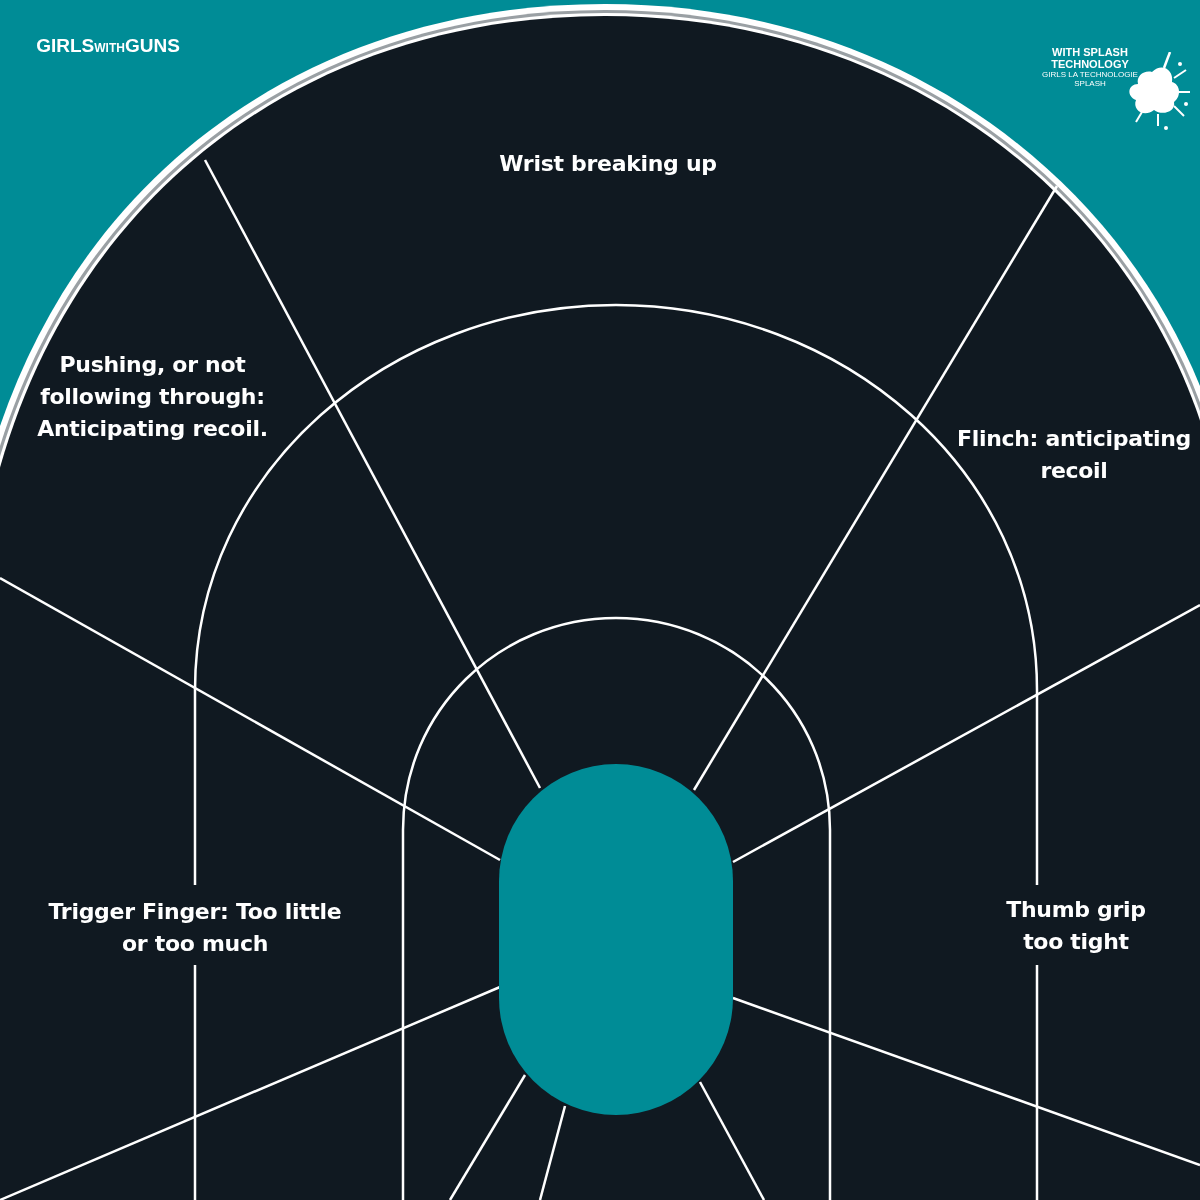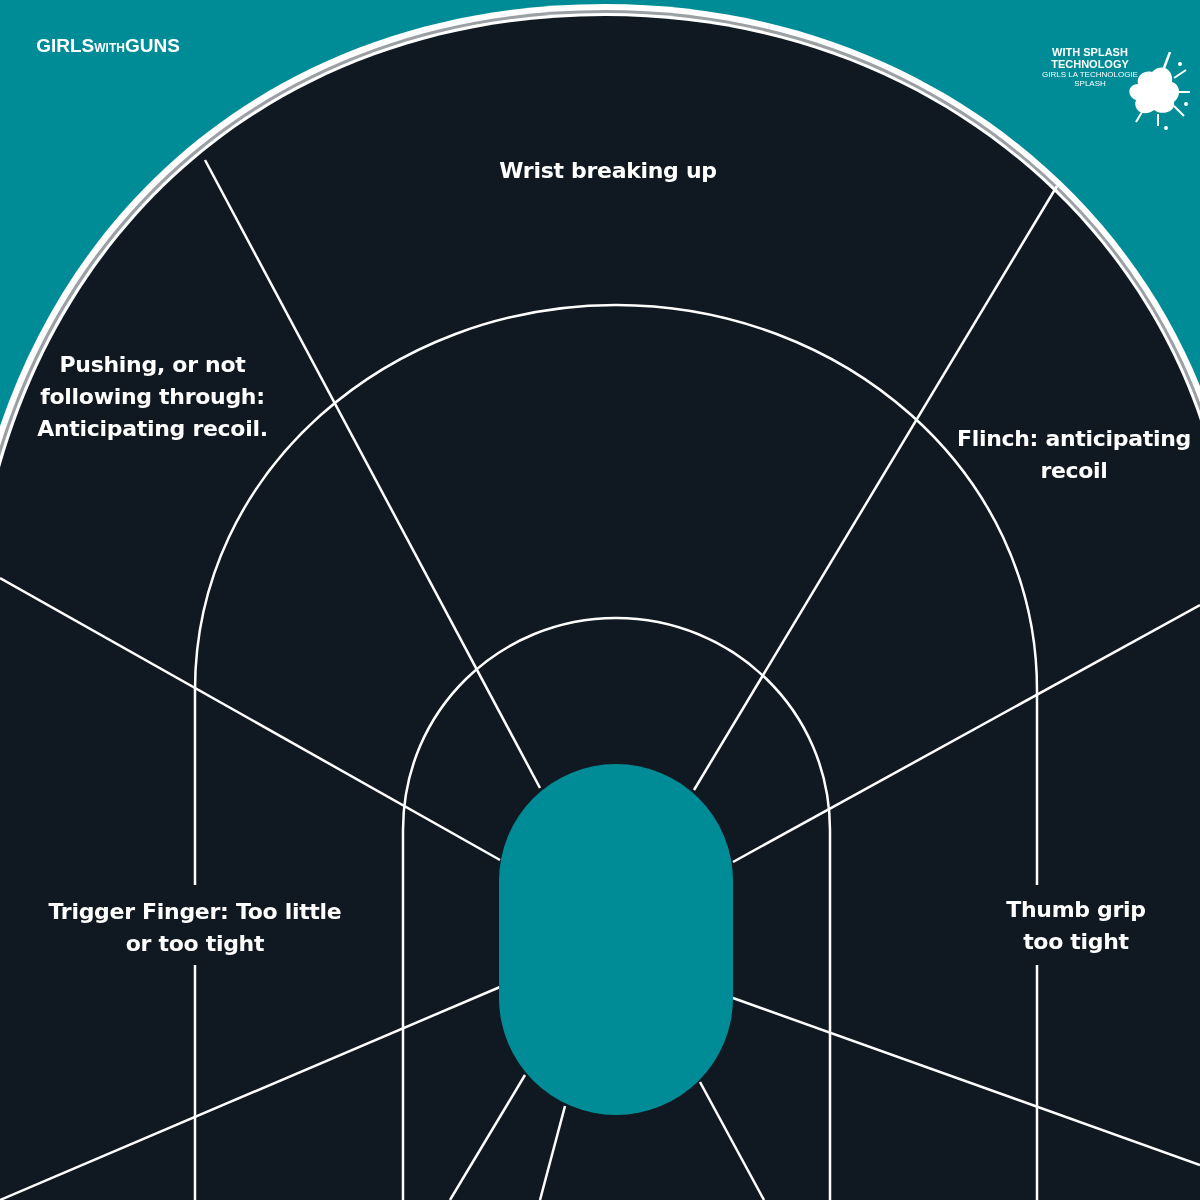--- a/index.html
+++ b/index.html
@@ -91,22 +91,22 @@
     <line x1="56" y1="40" x2="68" y2="40" stroke="#fff" stroke-width="2"></line>
     <line x1="52" y1="54" x2="62" y2="64" stroke="#fff" stroke-width="2"></line>
     <line x1="36" y1="62" x2="36" y2="74" stroke="#fff" stroke-width="2"></line>
     <line x1="20" y1="60" x2="14" y2="70" stroke="#fff" stroke-width="2"></line>
     <circle cx="58" cy="12" r="2" fill="#fff"></circle>
     <circle cx="64" cy="52" r="2" fill="#fff"></circle>
     <circle cx="44" cy="76" r="2" fill="#fff"></circle>
   </svg>
 </div>
 
-<div class="label" style="left:458px; top:155px; width:300px;">Wrist breaking up</div>
+<div class="label" style="left:458px; top:148px; width:300px;">Wrist breaking up</div>
 <div class="label" style="left:20px; top:349px; width:265px;">Pushing, or not
 following through:
 Anticipating recoil.</div>
 <div class="label" style="left:940px; top:423px; width:268px;">Flinch: anticipating
 recoil</div>
 <div class="label" style="left:30px; top:896px; width:330px;">Trigger Finger: Too little
-or too tight</div>
+or too much</div>
 <div class="label" style="left:976px; top:894px; width:200px;">Thumb grip
 too tight</div>
 
 </body></html>

